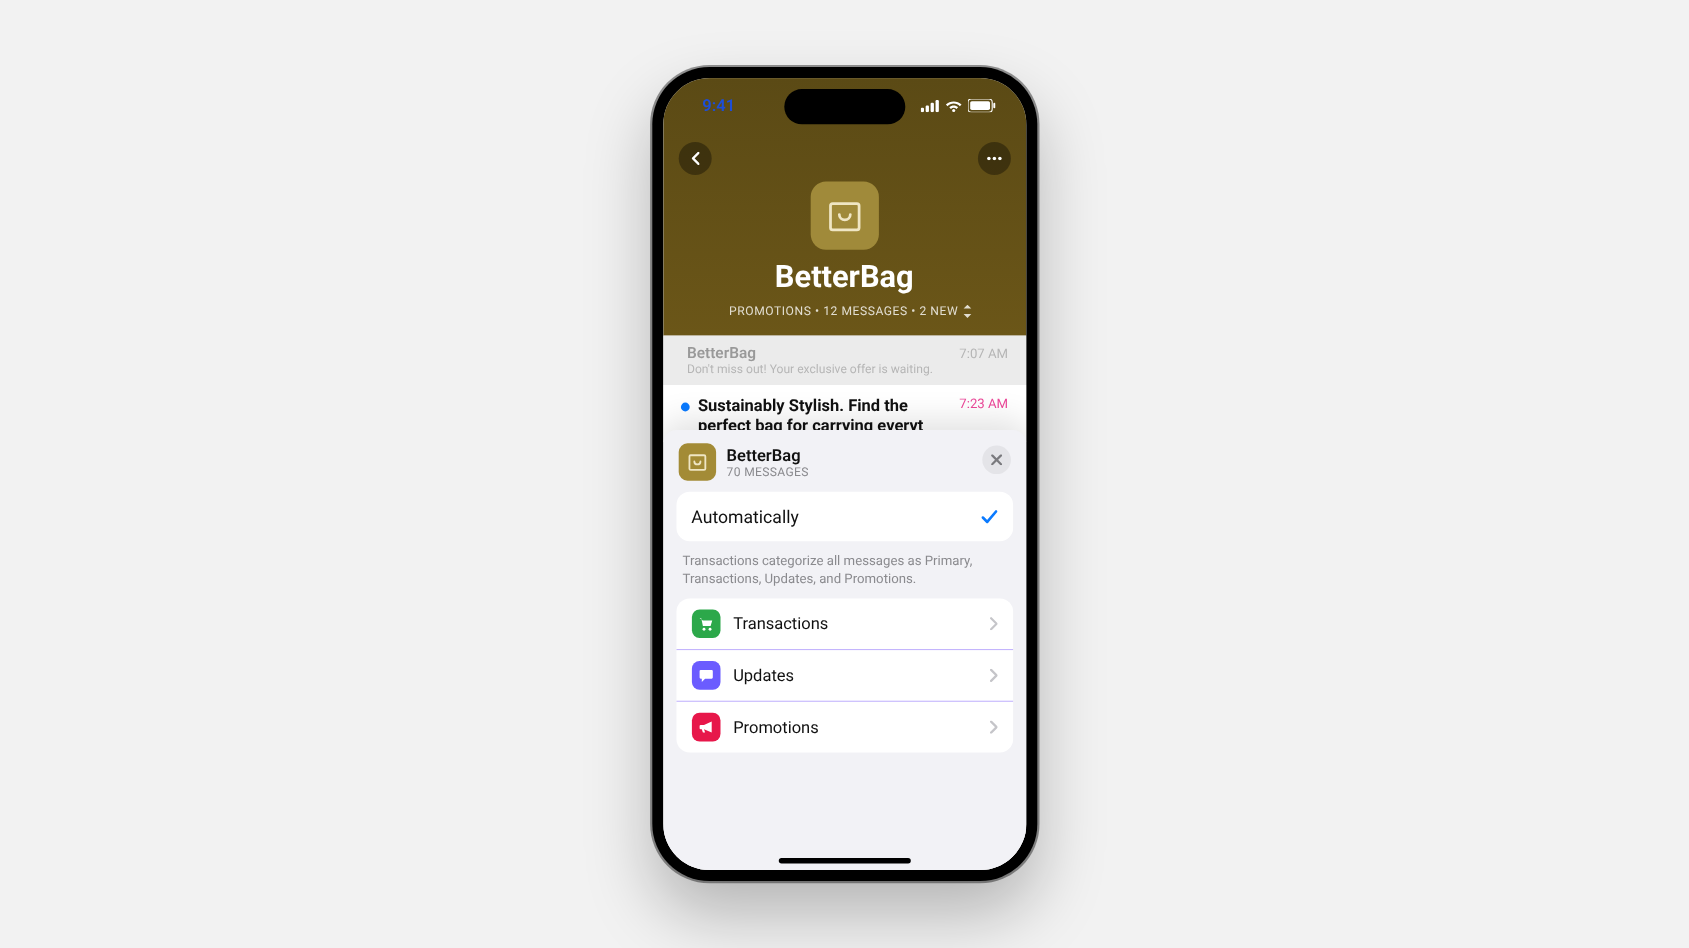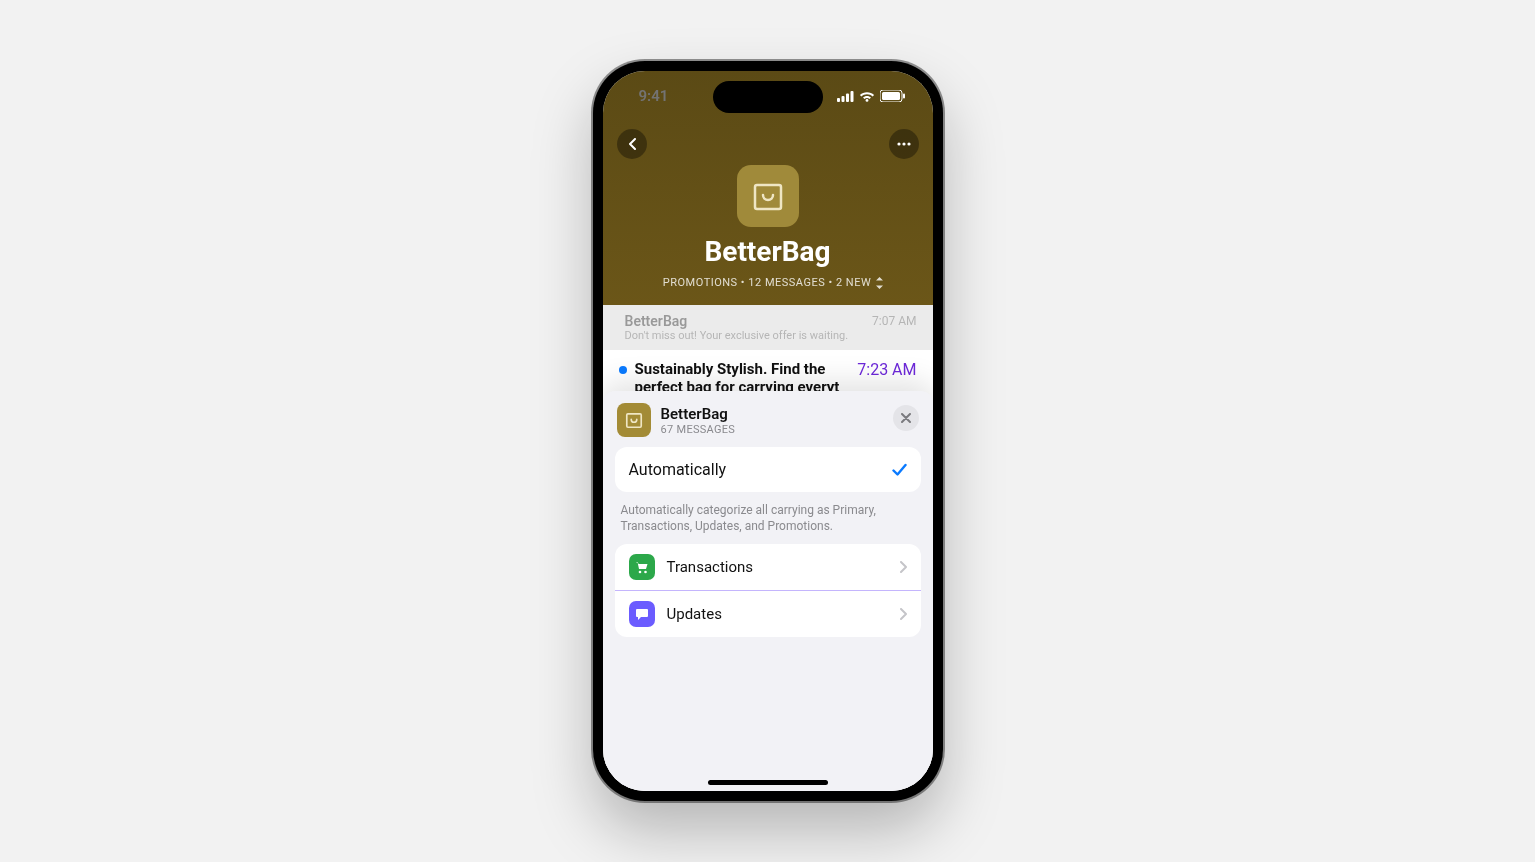--- a/index.html
+++ b/index.html
@@ -35,21 +35,21 @@
     width: 110px; height: 32px;
     background: #000; border-radius: 20px;
     z-index: 50;
   }
   .status-bar {
     position: absolute; top: 0; left: 0; right: 0;
     height: 50px;
     display: flex; justify-content: space-between; align-items: center;
     padding: 0 28px 0 36px;
     z-index: 40;
-    color: #737373; font-weight: 600; font-size: 15px;
+    color: #1d4ed8; font-weight: 600; font-size: 15px;
   }
   .status-right { display: flex; align-items: center; gap: 5px; }
   .header {
     background: linear-gradient(180deg, #5b4a15 0%, #6b5618 100%);
     padding-top: 56px;
     padding-bottom: 16px;
     color: #fff;
     position: relative;
   }
   .nav-row {
@@ -90,21 +90,21 @@
   .msg-row .sender { font-weight: 600; color: #555; font-size: 14px; }
   .msg-row .time { font-size: 12px; color: #888; }
   .msg-row .snippet { font-size: 11px; color: #888; }
   .msg-row2 {
     background: #fff; padding: 10px 16px 6px;
     display: flex; gap: 8px;
   }
   .dot { width: 8px; height: 8px; border-radius: 50%; background: #0a7aff; margin-top: 6px; flex-shrink: 0; }
   .msg2-body { flex: 1; }
   .msg2-title { font-weight: 700; font-size: 15px; color: #111; line-height: 1.2; }
-  .msg2-time { font-size: 16px; color: #6d28d9; white-space: nowrap; }
+  .msg2-time { font-size: 12px; color: #ec4899; white-space: nowrap; }
   .msg2-row1 { display: flex; justify-content: space-between; gap: 10px; }
   .sheet {
     position: absolute; left: 0; right: 0; bottom: 0;
     height: 400px;
     background: #f2f2f6;
     border-top-left-radius: 12px; border-top-right-radius: 12px;
     padding: 12px;
     z-index: 30;
     box-shadow: 0 -8px 30px rgba(0,0,0,0.12);
     display: flex; flex-direction: column; gap: 10px;
@@ -258,42 +258,42 @@
     <div class="sheet">
       <div class="sheet-head">
         <div class="brand-icon-sm">
           <svg width="20" height="20" viewBox="0 0 36 36">
               <rect x="5" y="7" width="26" height="24" rx="2" fill="none" stroke="#efe6c4" stroke-width="3"></rect>
               <path d="M13 17 a5 5 0 0 0 10 0" fill="none" stroke="#efe6c4" stroke-width="3" stroke-linecap="round"></path>
             </svg>
         </div>
         <div>
           <div class="sheet-title">BetterBag</div>
-          <div class="sheet-sub">67 MESSAGES</div>
+          <div class="sheet-sub">70 MESSAGES</div>
         </div>
         <div class="close-btn">
           <span>
             <svg width="10" height="10" viewBox="0 0 10 10">
                 <path d="M1 1l8 8M9 1l-8 8" stroke="#7a7a7e" stroke-width="2" stroke-linecap="round"></path>
               </svg>
           </span>
         </div>
       </div>
 
       <div class="card">
         <div class="row">
           <span>Automatically</span>
           <span class="check">
             <svg width="15" height="14" viewBox="0 0 15 14">
                 <path d="M1.5 7.5l4 4L13.5 2" stroke="#0a7aff" stroke-width="2.4" fill="none" stroke-linecap="round" stroke-linejoin="round"></path>
               </svg>
           </span>
         </div>
       </div>
-      <div class="helper">Automatically categorize all carrying as Primary, Transactions, Updates, and Promotions.</div>
+      <div class="helper">Transactions categorize all messages as Primary, Transactions, Updates, and Promotions.</div>
 
       <div class="card" id="cat-list">
           <div class="cat-row">
             <div class="cat-icon" style="background: rgb(44, 168, 74);">
               <svg width="14" height="14" viewBox="0 0 14 14">
                 <g fill="#fff">
                   <path d="M1 2h1.5l1.5 7h7l1.5-5H4"></path>
                   <circle cx="5" cy="12" r="1.3"></circle>
                   <circle cx="10.5" cy="12" r="1.3"></circle>
                 </g>
@@ -312,18 +312,31 @@
                 <path fill="#fff" d="M2 2h10a1 1 0 0 1 1 1v6a1 1 0 0 1-1 1H6l-3 3V10H2a1 1 0 0 1-1-1V3a1 1 0 0 1 1-1z"></path>
               </svg>
             </div>
             <div class="cat-label">Updates</div>
             <div class="chev">
               <svg width="7" height="12" viewBox="0 0 7 12">
                 <path d="M1 1l5 5-5 5" stroke="#c5c5c9" stroke-width="2" fill="none" stroke-linecap="round" stroke-linejoin="round"></path>
               </svg>
             </div>
           </div>
+          <div class="cat-row">
+            <div class="cat-icon" style="background: rgb(231, 23, 74);">
+              <svg width="14" height="14" viewBox="0 0 14 14">
+                <path fill="#fff" d="M12 2 5 5H2a1 1 0 0 0-1 1v2a1 1 0 0 0 1 1h1l1 3h2l-1-3 7 3z"></path>
+              </svg>
+            </div>
+            <div class="cat-label">Promotions</div>
+            <div class="chev">
+              <svg width="7" height="12" viewBox="0 0 7 12">
+                <path d="M1 1l5 5-5 5" stroke="#c5c5c9" stroke-width="2" fill="none" stroke-linecap="round" stroke-linejoin="round"></path>
+              </svg>
+            </div>
+          </div>
         </div>
     </div>
 
     <div class="home-indicator"></div>
   </div>
 </div>
 
 </body></html>

